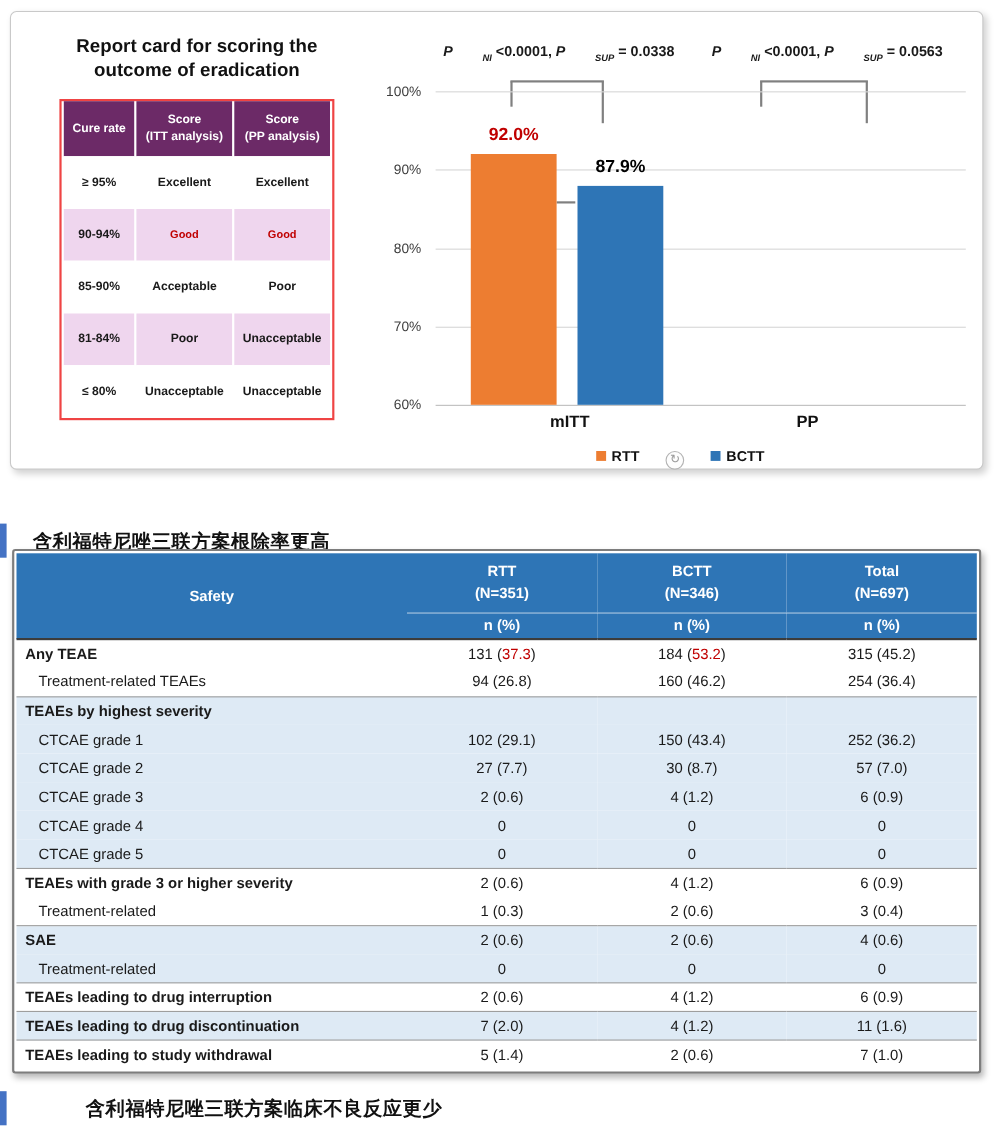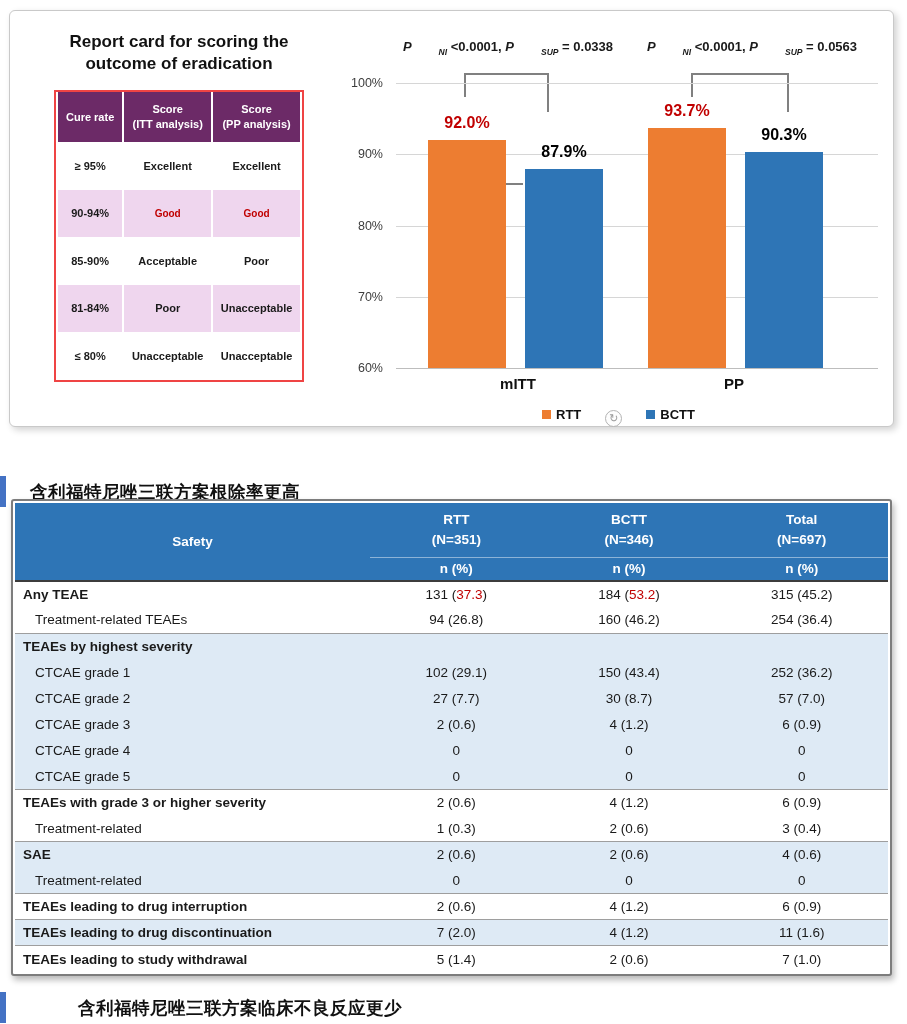--- a/index.html
+++ b/index.html
@@ -186,30 +186,20 @@
           <div class="gridline" style="top: 213.75px;"></div>
           <div class="gridline last" style="top: 285px;"></div>
           <div class="bar-group bar-group-0">
             <div class="barwrap" style="height: 228px;">
               <span class="bar-label" style="color: rgb(192, 0, 0);">92.0%</span>
               <div class="bar" style="height: 228px; background: rgb(237, 125, 49);"></div>
             </div>
             <div class="barwrap" style="height: 199px;">
               <span class="bar-label" style="color: rgb(0, 0, 0);">87.9%</span>
               <div class="bar" style="height: 199px; background: rgb(46, 117, 182);"></div>
-            </div>
-          </div>
-          <div class="bar-group bar-group-1">
-            <div class="barwrap" style="height: 240px;">
-              <span class="bar-label" style="color: rgb(192, 0, 0);">93.7%</span>
-              <div class="bar" style="height: 240px; background: rgb(237, 125, 49);"></div>
-            </div>
-            <div class="barwrap" style="height: 216px;">
-              <span class="bar-label" style="color: rgb(0, 0, 0);">90.3%</span>
-              <div class="bar" style="height: 216px; background: rgb(46, 117, 182);"></div>
             </div>
           </div>
         </div>
 
       <div class="x-labels">
         <span class="x-lab-0">mITT</span>
         <span class="x-lab-1">PP</span>
       </div>
 
       <div class="legend">

